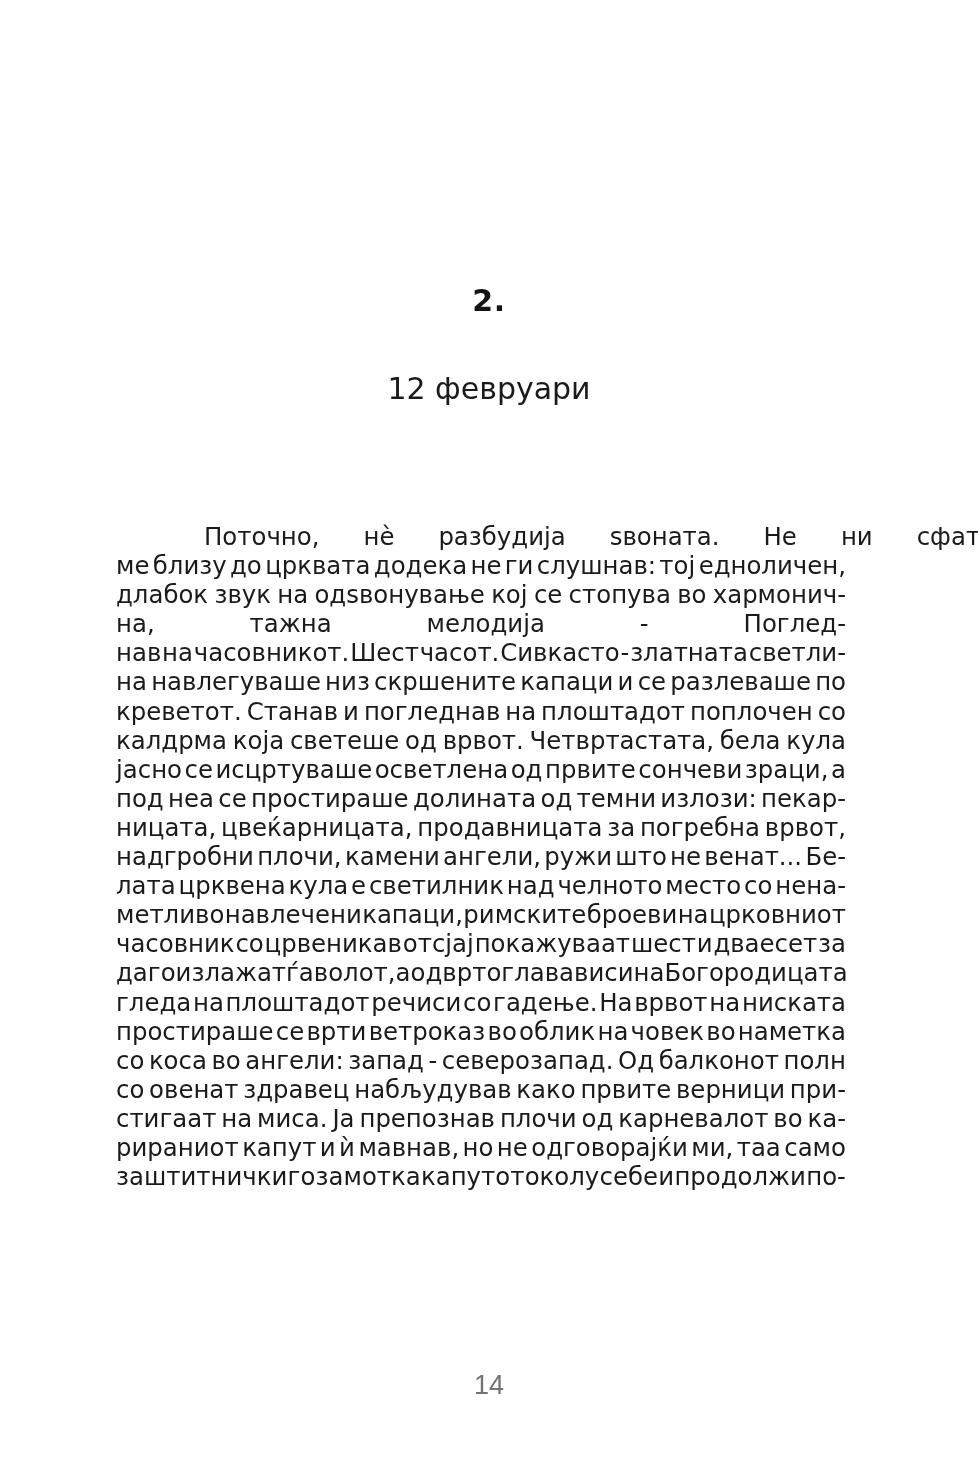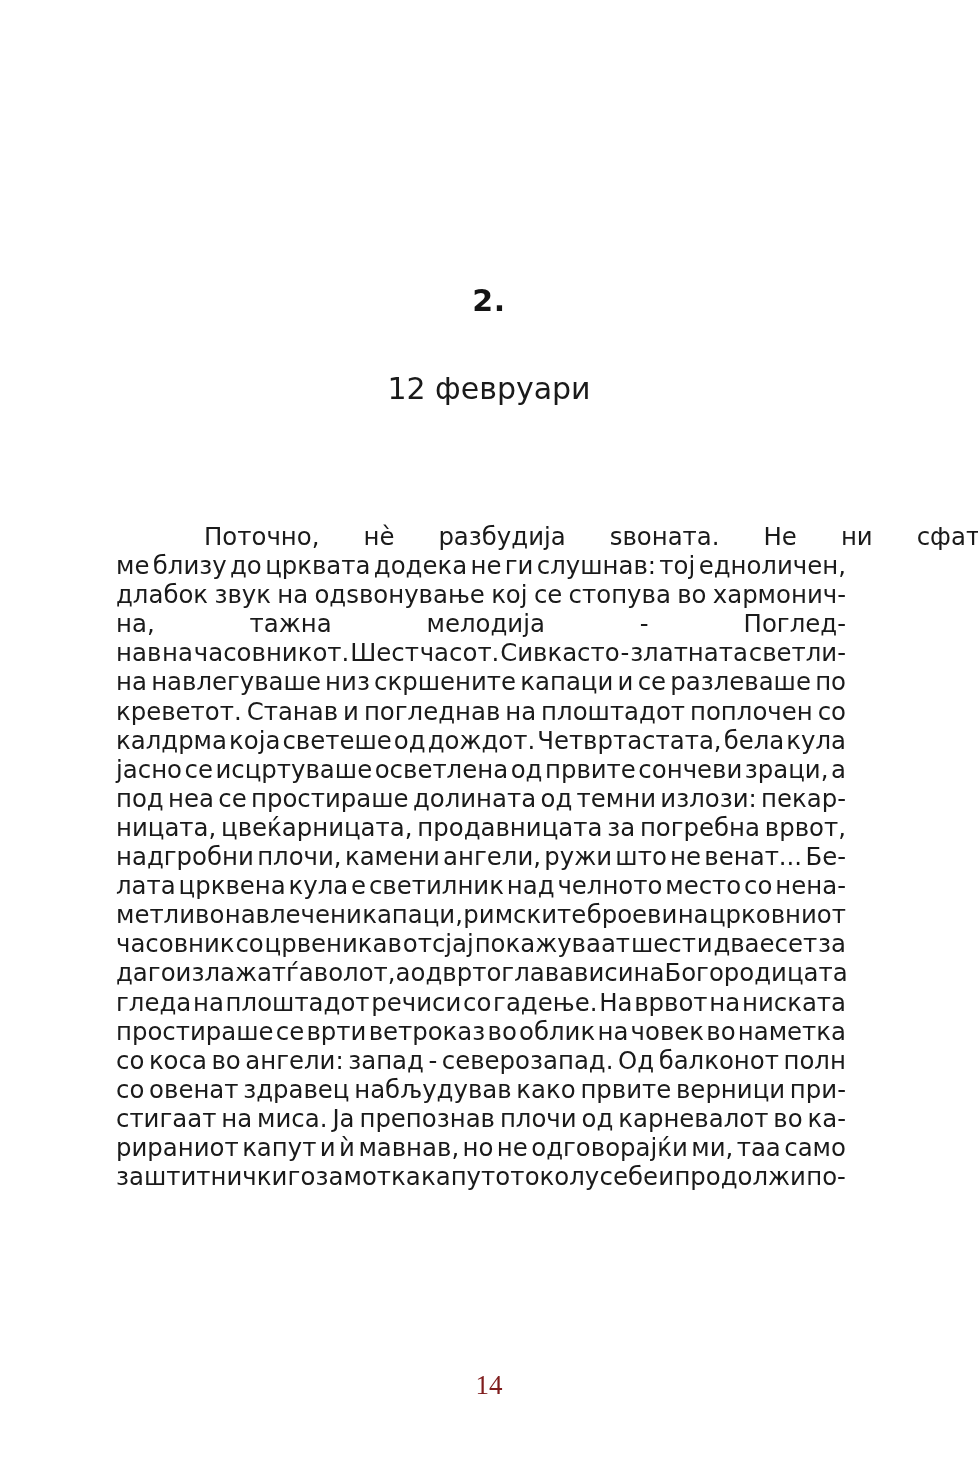--- a/index.html
+++ b/index.html
@@ -85,23 +85,23 @@
     font-style: italic;
   }
 
   
   .folio {
     position: absolute;
     left: 0;
     right: 0;
     top: 1372px;
     text-align: center;
-    font-family: Liberation Serif, serif;
+    font-family: Liberation Sans, sans-serif;
     font-size: 27px;
-    color: #7f1d1d;
+    color: #737373;
     line-height: 1;
   }
 </style>
 </head>
 <body>
 
 <div class="page">
 
   <div class="chapter-number">2.</div>
 
@@ -110,21 +110,21 @@
   </div>
 
   <div class="body-block">
       <div class="body-line just indent"><span style="width: 44px; flex: 0 0 44px;"></span><span>Поточно,</span><span>нè</span><span>разбудија</span><span>ѕвоната.</span><span>Не</span><span>ни</span><span>сфатив</span></div>
       <div class="body-line just"><span>ме</span><span>близу</span><span>до</span><span>црквата</span><span>додека</span><span>не</span><span>ги</span><span>слушнав:</span><span>тој</span><span>едноличен,</span></div>
       <div class="body-line just"><span>длабок</span><span>звук</span><span>на</span><span>одѕвонување</span><span>кој</span><span>се</span><span>стопува</span><span>во</span><span>хармонич-</span></div>
       <div class="body-line just"><span>на,</span><span>тажна</span><span>мелодија</span><span>-</span><span>Поглед-</span></div>
       <div class="body-line just"><span>нав</span><span>на</span><span>часовникот.</span><span>Шест</span><span>часот.</span><span>Сивкасто</span><span>-</span><span>златната</span><span>светли-</span></div>
       <div class="body-line just"><span>на</span><span>навлегуваше</span><span>низ</span><span>скршените</span><span>капаци</span><span>и</span><span>се</span><span>разлеваше</span><span>по</span></div>
       <div class="body-line just"><span>креветот.</span><span>Станав</span><span>и</span><span>погледнав</span><span>на</span><span>плоштадот</span><span>поплочен</span><span>со</span></div>
-      <div class="body-line just"><span>калдрма</span><span>која</span><span>светеше</span><span>од</span><span>дождот.</span><span>Четвртастата,</span><span>бела</span><span>кула</span></div>
+      <div class="body-line just"><span>калдрма</span><span>која</span><span>светеше</span><span>од</span><span>врвот.</span><span>Четвртастата,</span><span>бела</span><span>кула</span></div>
       <div class="body-line just"><span>јасно</span><span>се</span><span>исцртуваше</span><span>осветлена</span><span>од</span><span>првите</span><span>сончеви</span><span>зраци,</span><span>а</span></div>
       <div class="body-line just"><span>под</span><span>неа</span><span>се</span><span>простираше</span><span>долината</span><span>од</span><span>темни</span><span>излози:</span><span>пекар-</span></div>
       <div class="body-line just"><span>ницата,</span><span>цвеќарницата,</span><span>продавницата</span><span>за</span><span>погребна</span><span>врвот,</span></div>
       <div class="body-line just"><span>надгробни</span><span>плочи,</span><span>камени</span><span>ангели,</span><span>ружи</span><span>што</span><span>не</span><span>венат...</span><span>Бе-</span></div>
       <div class="body-line just"><span>лата</span><span>црквена</span><span>кула</span><span>е</span><span>светилник</span><span>над</span><span>челното</span><span>место</span><span>со</span><span>нена-</span></div>
       <div class="body-line just"><span>метливо</span><span>навлечени</span><span>капаци,</span><span>римските</span><span>броеви</span><span>на</span><span>црковниот</span></div>
       <div class="body-line just"><span>часовник</span><span>со</span><span>црвеникав</span><span>отсјај</span><span>покажуваат</span><span>шест</span><span>и</span><span>дваесет</span><span>за</span></div>
       <div class="body-line just"><span>да</span><span>го</span><span>излажат</span><span>ѓаволот,</span><span>а</span><span>од</span><span>вртоглава</span><span>висина</span><span>Богородицата</span></div>
       <div class="body-line just"><span>гледа</span><span>на</span><span>плоштадот</span><span>речиси</span><span>со</span><span>гадење.</span><span>На</span><span>врвот</span><span>на</span><span>ниската</span></div>
       <div class="body-line just"><span>простираше</span><span>се</span><span>врти</span><span>ветроказ</span><span>во</span><span>облик</span><span>на</span><span>човек</span><span>во</span><span>наметка</span></div>

